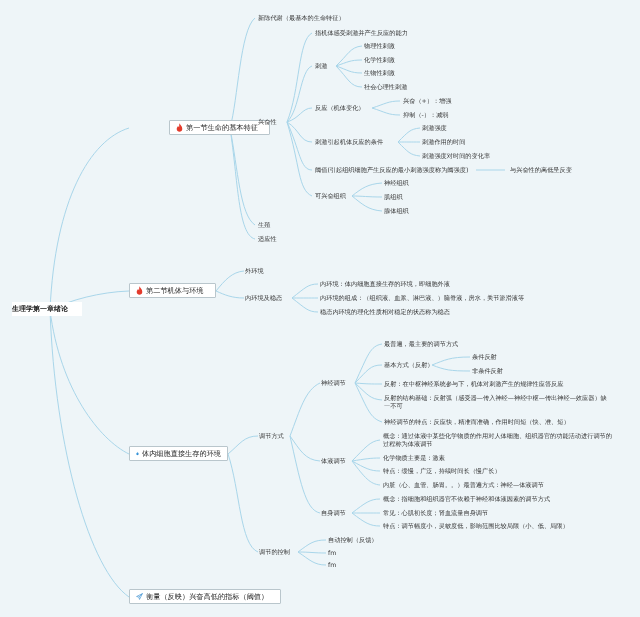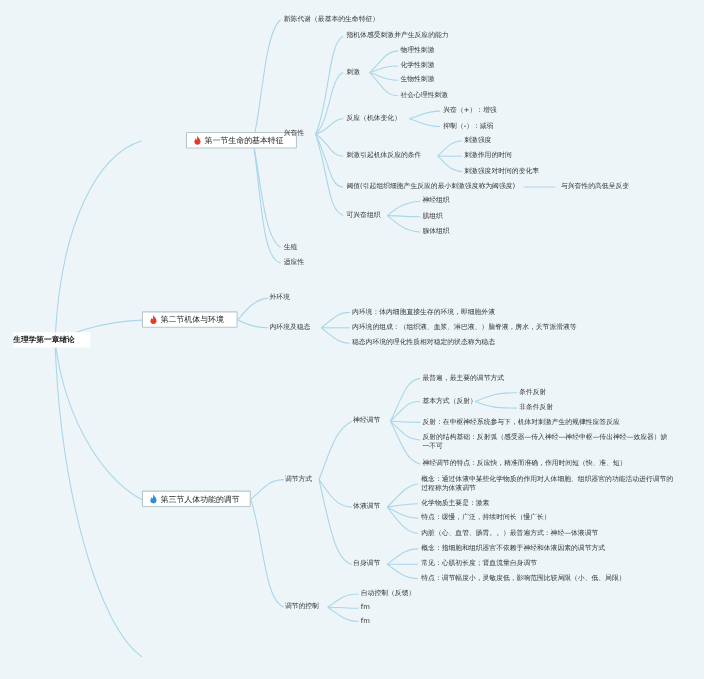--- a/index.html
+++ b/index.html
@@ -148,21 +148,21 @@
 <div class="n" style="left:245px;top:267px;">外环境</div>
 <div class="n" style="left:245px;top:294px;">内环境及稳态</div>
 <div class="n" style="left:320px;top:280px;">内环境：体内细胞直接生存的环境，即细胞外液</div>
 <div class="n" style="left:320px;top:294px;">内环境的组成：（组织液、血浆、淋巴液、）脑脊液，房水，关节派滑液等</div>
 <div class="n" style="left:320px;top:308px;">稳态内环境的理化性质相对稳定的状态称为稳态</div>
 
 <div class="sec" style="left:129px;top:446px;width:99px;">
   <svg class="ico" viewBox="0 0 10 12">
         <path d="M5 0 C6 3, 9 4, 9 8 C9 10.5, 7 12, 5 12 C3 12, 1 10.5, 1 8 C1 6, 2.5 5, 3 3.5 C3.5 5, 4 5.5, 4.5 5.5 C4.5 3.5, 4.5 2, 5 0 Z" fill="#2f8fd6"></path>
       </svg>
-  <span>第三节人体功能的调节</span>
+  <span>体内细胞直接生存的环境</span>
 </div>
 <div class="n" style="left:259px;top:432px;">调节方式</div>
 <div class="n" style="left:321px;top:379px;">神经调节</div>
 <div class="n" style="left:384px;top:340px;">最普遍，最主要的调节方式</div>
 <div class="n" style="left:384px;top:361px;">基本方式（反射）</div>
 <div class="n" style="left:472px;top:353px;">条件反射</div>
 <div class="n" style="left:472px;top:367px;">非条件反射</div>
 <div class="n" style="left:384px;top:380px;">反射：在中枢神经系统参与下，机体对刺激产生的规律性应答反应</div>
 <div class="n wrap" style="left:384px;top:394px;width:225px;">反射的结构基础：反射弧（感受器—传入神经—神经中枢—传出神经—效应器）缺一不可</div>
 <div class="n" style="left:384px;top:418px;">神经调节的特点：反应快，精准而准确，作用时间短（快、准、短）</div>
@@ -176,14 +176,20 @@
 <div class="n" style="left:321px;top:509px;">自身调节</div>
 <div class="n" style="left:383px;top:495px;">概念：指细胞和组织器官不依赖于神经和体液因素的调节方式</div>
 <div class="n" style="left:383px;top:509px;">常见：心肌初长度；肾血流量自身调节</div>
 <div class="n" style="left:383px;top:522px;">特点：调节幅度小，灵敏度低，影响范围比较局限（小、低、局限）</div>
 
 <div class="n" style="left:259px;top:548px;">调节的控制</div>
 <div class="n" style="left:328px;top:536px;">自动控制（反馈）</div>
 <div class="n" style="left:328px;top:549px;">fm</div>
 <div class="n" style="left:328px;top:561px;">fm</div>
 
+<div class="sec" style="left:129px;top:589px;width:152px;">
+  <svg class="ico" viewBox="0 0 12 12">
+        <path d="M11 1 L1 6 L5 7 L6 11 Z M5 7 L11 1" fill="none" stroke="#3a8fd0" stroke-width="1.1" stroke-linejoin="round"></path>
+      </svg>
+  <span>衡量（反映）兴奋高低的指标（阈值）</span>
+</div>
 
 </div>
 
 </body></html>

